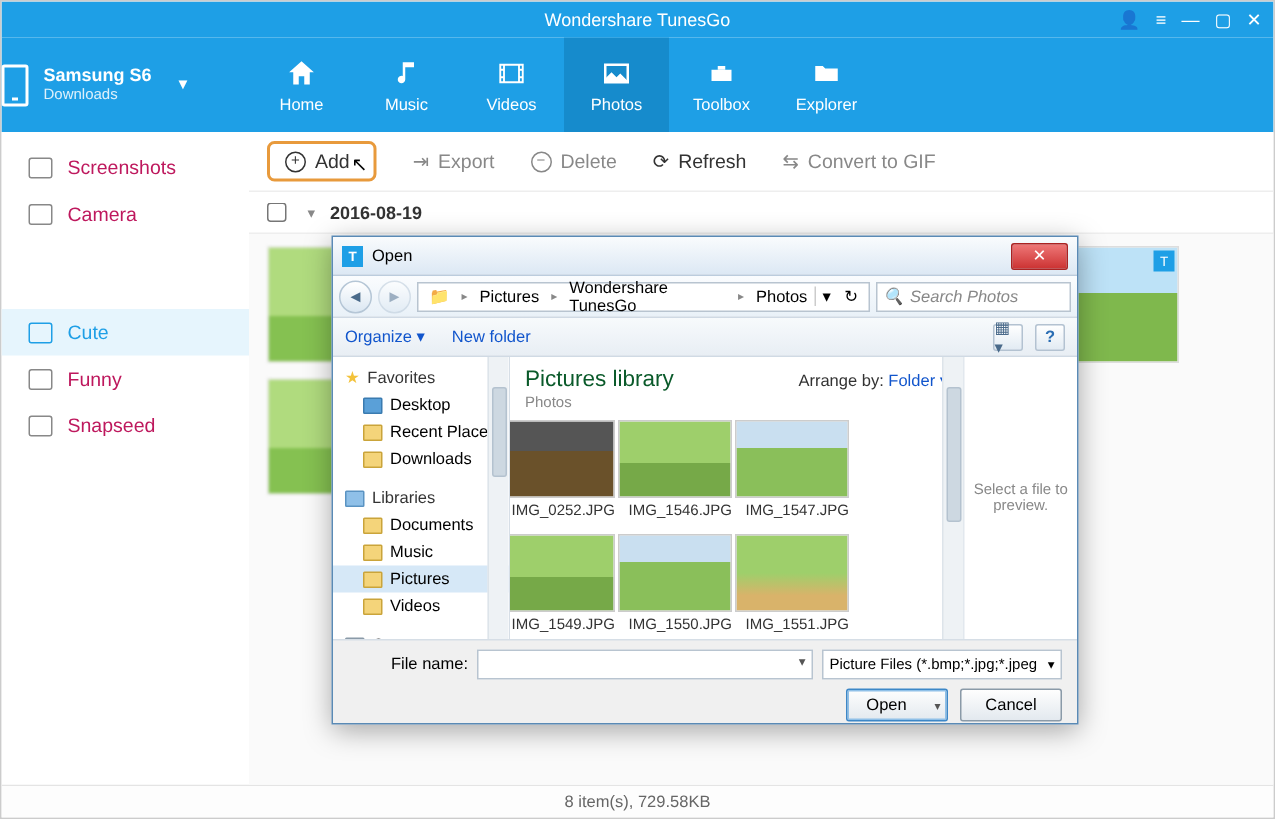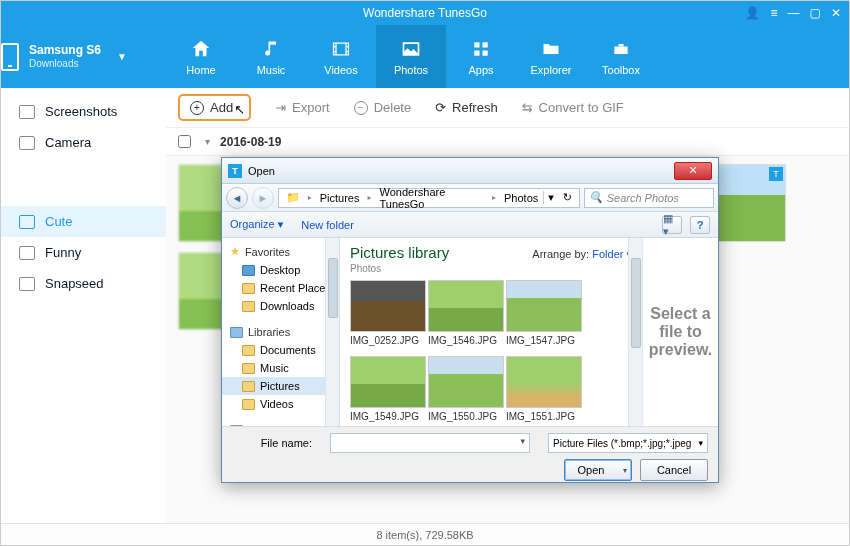--- a/index.html
+++ b/index.html
@@ -21,21 +21,21 @@
 
 .navtabs { display: flex; flex: 1; }
 .navtab { width: 70px; display: flex; flex-direction: column; align-items: center; justify-content: center; color: #fff; font-size: 11px; cursor: pointer; gap:4px;}
 .navtab.active { background: #168bcc; }
 .navtab .ic { width: 22px; height: 22px; display:flex; align-items:center; justify-content:center;}
 .ic svg{fill:#fff;}
 
 
 .body { display: flex; height: calc(100% - 87px - 22px); }
 .sidebar { width: 165px; background: #fff; padding-top: 8px;}
-.sb-item { display:flex; align-items:center; gap:10px; padding: 8px 18px; font-size: 13px; color:#0f172a; cursor:pointer;}
+.sb-item { display:flex; align-items:center; gap:10px; padding: 8px 18px; font-size: 13px; color:#be185d; cursor:pointer;}
 .sb-item.active{ background:#e6f5fd; color:#1e9fe6;margin-top:48px;}
 .sb-ic{ width:16px; height:14px; border:1.5px solid #888; border-radius:2px; position:relative;}
 .sb-item.active .sb-ic{border-color:#1e9fe6;}
 .sb-ic::before{content:'';position:absolute;top:-3px;left:3px;width:8px;height:3px;border:1.5px solid inherit;border-bottom:none;border-color:#888;border-radius:2px 2px 0 0;}
 .sb-item.active .sb-ic::before{border-color:#1e9fe6;}
 
 .content { flex:1; background:#fff; display:flex; flex-direction:column;}
 .toolbar{ height:40px; display:flex; align-items:center; gap:24px; padding:0 12px; border-bottom:1px solid #eee; font-size:13px; color:#888;}
 .tbtn{display:flex; align-items:center; gap:6px; cursor:pointer;}
 .tbtn.dark{color:#333;}
@@ -85,31 +85,31 @@
 .tico.comp{background:#c9d4dc;border-color:#8a9aa8;}
 
 .dlg-main{flex:1;display:flex;background:#fff;}
 .dlg-list{flex:1;padding:6px 10px;overflow:auto;}
 .dlg-lh{display:flex;align-items:baseline;justify-content:space-between;padding-bottom:2px;}
 .dlg-lh h3{color:#0a5a2a;font-size:15px;font-weight:normal;}
 .dlg-lh .arr{font-size:11px;color:#333;}
 .dlg-lh .arr .lk{color:#15c;cursor:pointer;}
 .dlg-sub{color:#888;font-size:10px;margin-bottom:6px;}
 .dlg-grid{display:flex;flex-wrap:wrap;gap:10px 18px;}
-.dth{width:60px;display:flex;flex-direction:column;align-items:flex-start;gap:3px;cursor:pointer;}
+.dth{width:60px;display:flex;flex-direction:column;align-items:flex-end;gap:3px;cursor:pointer;}
 .dth .img{width:76px;height:52px;border:1px solid #ccc;background:linear-gradient(#9ecf6b 55%,#76a948 55%);}
 .dth .img.v2{background:linear-gradient(#555 40%,#6a512a 40%);}
 .dth .img.v3{background:linear-gradient(#c9dff0 35%,#8abf5a 35%);}
 .dth .img.v4{background:linear-gradient(#9ecf6b 50%,#d9b36a 80%);}
 .dth .cap{font-size:10px;color:#333;text-align:center;white-space:nowrap;}
 
-.dlg-prev{width:76px;border-left:1px solid #e2e8ee;display:flex;align-items:center;justify-content:center;color:#888;font-size:16px;text-align:center;padding:4px;font-weight:bold;}
+.dlg-prev{width:76px;border-left:1px solid #e2e8ee;display:flex;align-items:center;justify-content:center;color:#888;font-size:10px;text-align:center;padding:4px;}
 
 .dlg-foot{height:56px;background:#f0f0f0;border-top:1px solid #d6dee6;padding:6px 10px;display:flex;flex-direction:column;gap:6px;}
-.fn-row{display:flex;align-items:center;gap:18px;}
+.fn-row{display:flex;align-items:center;gap:6px;}
 .fn-row label{width:80px;text-align:right;}
 .fn-row .inp{flex:1;height:20px;border:1px solid #b8c4d0;background:#fff;}
 .fn-row .combo{width:160px;height:20px;border:1px solid #b8c4d0;background:#fff;display:flex;align-items:center;padding:0 4px;justify-content:space-between;}
 .btns{display:flex;justify-content:flex-end;gap:8px;}
 .wbtn{min-width:68px;height:22px;border:1px solid #8a9aa8;background:linear-gradient(#fefefe,#e3e9ef);border-radius:2px;display:flex;align-items:center;justify-content:center;cursor:pointer;font-size:11px;}
 .wbtn.split{position:relative;padding-right:14px;}
 .wbtn.split::after{content:'▾';position:absolute;right:4px;font-size:8px;color:#555;}
 .wbtn.primary{border-color:#3d87c7;box-shadow:0 0 0 1px #8fc0e8 inset;}
 
 .scrollbar{position:absolute;top:0;right:0;width:14px;height:100%;background:#eef2f5;border-left:1px solid #dde4ea;}
@@ -170,45 +170,34 @@
         <div class="ic">
           <svg viewBox="0 0 24 24" width="20" height="20">
             <path d="M3 5h18v14H3z" fill="none" stroke="#fff" stroke-width="2"></path>
             <path d="M3 16l5-5 4 4 3-3 6 6H3z"></path>
           </svg>
         </div>
         <span>Photos</span>
       </div>
     <div class="navtab">
         <div class="ic">
-          <svg viewBox="0 0 24 24" width="18" height="18">
-            <rect x="3" y="3" width="7" height="7"></rect>
-            <rect x="14" y="3" width="7" height="7"></rect>
-            <rect x="3" y="14" width="7" height="7"></rect>
-            <rect x="14" y="14" width="7" height="7"></rect>
-          </svg>
-        </div>
-        <span>Apps</span>
-      </div>
-    <div class="navtab">
-        <div class="ic">
-          <svg viewBox="0 0 24 24" width="20" height="20">
-            <path d="M3 6h6l2 2h10v10H3z"></path>
-          </svg>
-        </div>
-        <span>Explorer</span>
-      </div>
-    <div class="navtab">
-        <div class="ic">
           <svg viewBox="0 0 24 24" width="20" height="20">
             <path d="M4 9h16v9H4z"></path>
             <path d="M9 9V6h6v3"></path>
           </svg>
         </div>
         <span>Toolbox</span>
+      </div>
+    <div class="navtab">
+        <div class="ic">
+          <svg viewBox="0 0 24 24" width="20" height="20">
+            <path d="M3 6h6l2 2h10v10H3z"></path>
+          </svg>
+        </div>
+        <span>Explorer</span>
       </div>
   </div>
 </div>
 
 <div class="body">
   <div class="sidebar">
     <div class="sb-item">
         <div class="sb-ic"></div>
         <span>Screenshots</span>
       </div>

